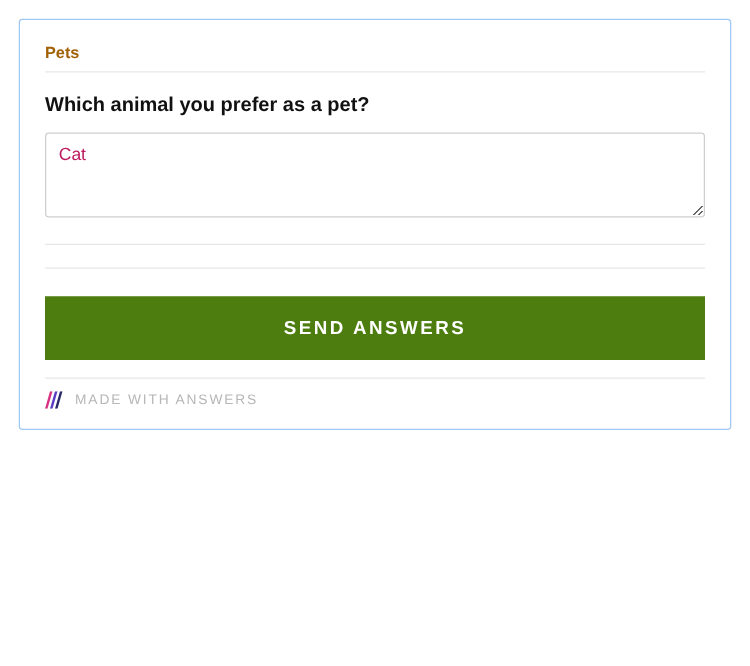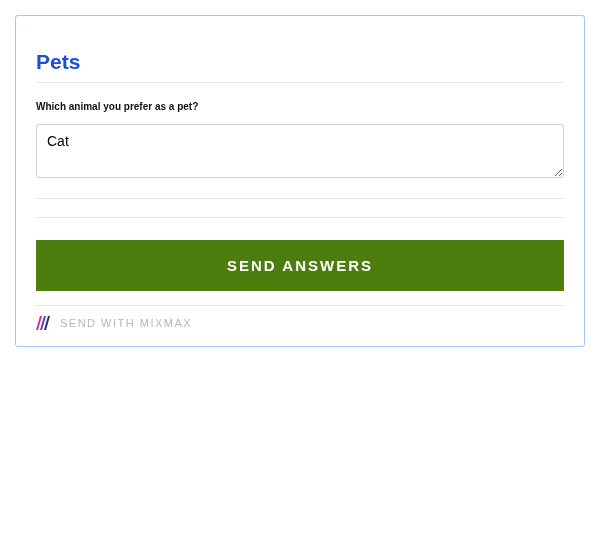--- a/index.html
+++ b/index.html
@@ -11,53 +11,53 @@
     padding:15px;
   }
   .card {
     border:1px solid #9ec8f5;
     border-radius:3px;
     padding:14px 20px 14px 20px;
     background:#fff;
   }
   .title {
     font-weight:700;
-    font-size:21px;
-    color:#1d4ed8;
-    margin:20px 0 8px 0;
+    font-size:13px;
+    color:#a16207;
+    margin:4px 0 8px 0;
   }
   .subtitle {
     font-size:13.5px;
     color:#444;
     margin:0 0 14px 0;
   }
   .subtitle a {
     color:#1b64d8;
     text-decoration:underline;
   }
   hr.sep {
     border:none;
     border-top:1px solid #e8e8e8;
     margin:0 0 18px 0;
   }
   .question-label {
     font-weight:700;
-    font-size:10px;
+    font-size:16px;
     color:#111;
     margin:0 0 12px 0;
   }
   textarea.answer {
     width:100%;
-    height:54px;
+    height:68px;
     border:1px solid #cfcfcf;
     border-radius:3px;
     padding:8px 10px;
     font-size:14px;
     font-family:inherit;
-    color:#000000;
+    color:#be185d;
     resize:both;
     outline:none;
   }
   textarea.answer.focused {
     border:1.5px solid #1b64d8;
     box-shadow:0 0 0 0.5px #1b64d8;
   }
   .qblock { margin-bottom:16px; }
   .send-btn {
     width:100%;
@@ -115,16 +115,16 @@
   <hr class="footer-sep">
 
   <div class="footer">
     <span class="mm-icon">
       <svg width="16" height="14" viewBox="0 0 16 14">
         <path d="M0 14 L4 0 L6 0 L2 14 Z" fill="#d63384"></path>
         <path d="M4 14 L8 0 L10 0 L6 14 Z" fill="#5b3cc4"></path>
         <path d="M8 14 L12 0 L14 0 L10 14 Z" fill="#2a2a6a"></path>
       </svg>
     </span>
-    <span>SEND WITH MIXMAX</span>
+    <span>MADE WITH ANSWERS</span>
   </div>
 
 </div>
 
 </body></html>

